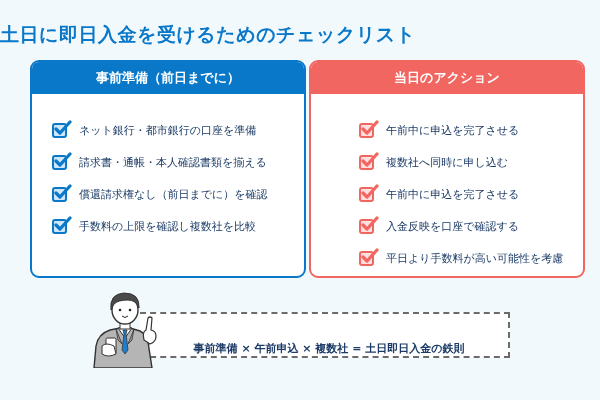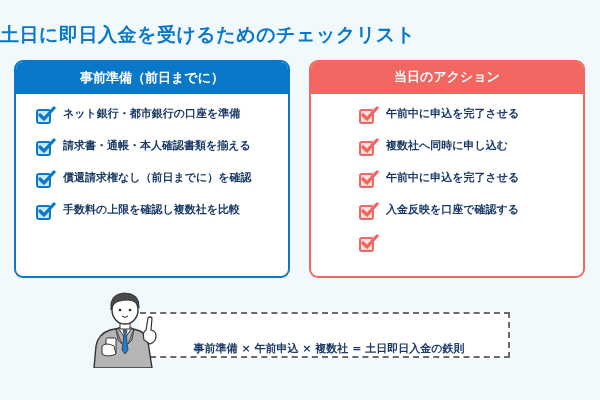--- a/index.html
+++ b/index.html
@@ -16,35 +16,35 @@
       color: #0a78c8;
       letter-spacing: 0.5px;
     }
     .card {
       position: absolute; top: 60px; height: 218px;
       background: #ffffff;
       border-radius: 9px;
       border: 2px solid;
       overflow: hidden;
     }
-    .card.left { left: 14px; width: 276px; border-color: #0a78c8; }
+    .card.left { left: 30px; width: 276px; border-color: #0a78c8; }
     .card.right { left: 309px; width: 276px; border-color: #f26661; }
     .card-header {
       height: 32px; line-height: 32px;
       text-align: center; color: #ffffff;
       font-size: 13px; font-weight: bold;
     }
     .card.left .card-header { background: #0a78c8; }
-    .card.right .card-header { background: #f26661; font-family: Liberation Mono, monospace; }
+    .card.right .card-header { background: #f26661; }
     .items { list-style: none; padding: 12px 0 0 20px; }
     .card.right .items { padding-left: 22px; margin-left: 26px; }
     .item {
-      display: flex; align-items: flex-start;
+      display: flex; align-items: flex-end;
       height: 32px;
-      font-size: 11px; font-weight: bold; color: #1b3a66;
+      font-size: 11px; font-weight: normal; color: #1b3a66;
       white-space: nowrap;
     }
     .check { width: 20px; height: 18px; margin-right: 7px; flex-shrink: 0; }
     .bottom {
       position: absolute; left: 140px; top: 312px; width: 370px; height: 46px;
       border: 2px dashed #6b6b6b;
       border-left: none;
       background: #ffffff;
       display: flex; align-items: flex-end; justify-content: center;
       font-size: 11px; font-weight: bold; color: #1b3a66;
@@ -120,20 +120,21 @@
           <rect x="1" y="4" width="13" height="13" rx="2" fill="#fde0de" stroke="#f26661" stroke-width="2"></rect>
           <path d="M4 9 L8 13 L18 2" fill="none" stroke="#f26661" stroke-width="3.2" stroke-linecap="round" stroke-linejoin="round"></path>
         </svg>
       <span>入金反映を口座で確認する</span>
     </li>
     <li class="item">
       <svg class="check" viewBox="0 0 20 18">
           <rect x="1" y="4" width="13" height="13" rx="2" fill="#fde0de" stroke="#f26661" stroke-width="2"></rect>
           <path d="M4 9 L8 13 L18 2" fill="none" stroke="#f26661" stroke-width="3.2" stroke-linecap="round" stroke-linejoin="round"></path>
         </svg>
+      <span>平日より手数料が高い可能性を考慮</span>
     </li>
   </ul>
 </div>
 
 <div class="bottom">
   <span>事前準備 × 午前申込 × 複数社 = 土日即日入金の鉄則</span>
 </div>
 
 <svg class="person" viewBox="0 0 70 80">
 

